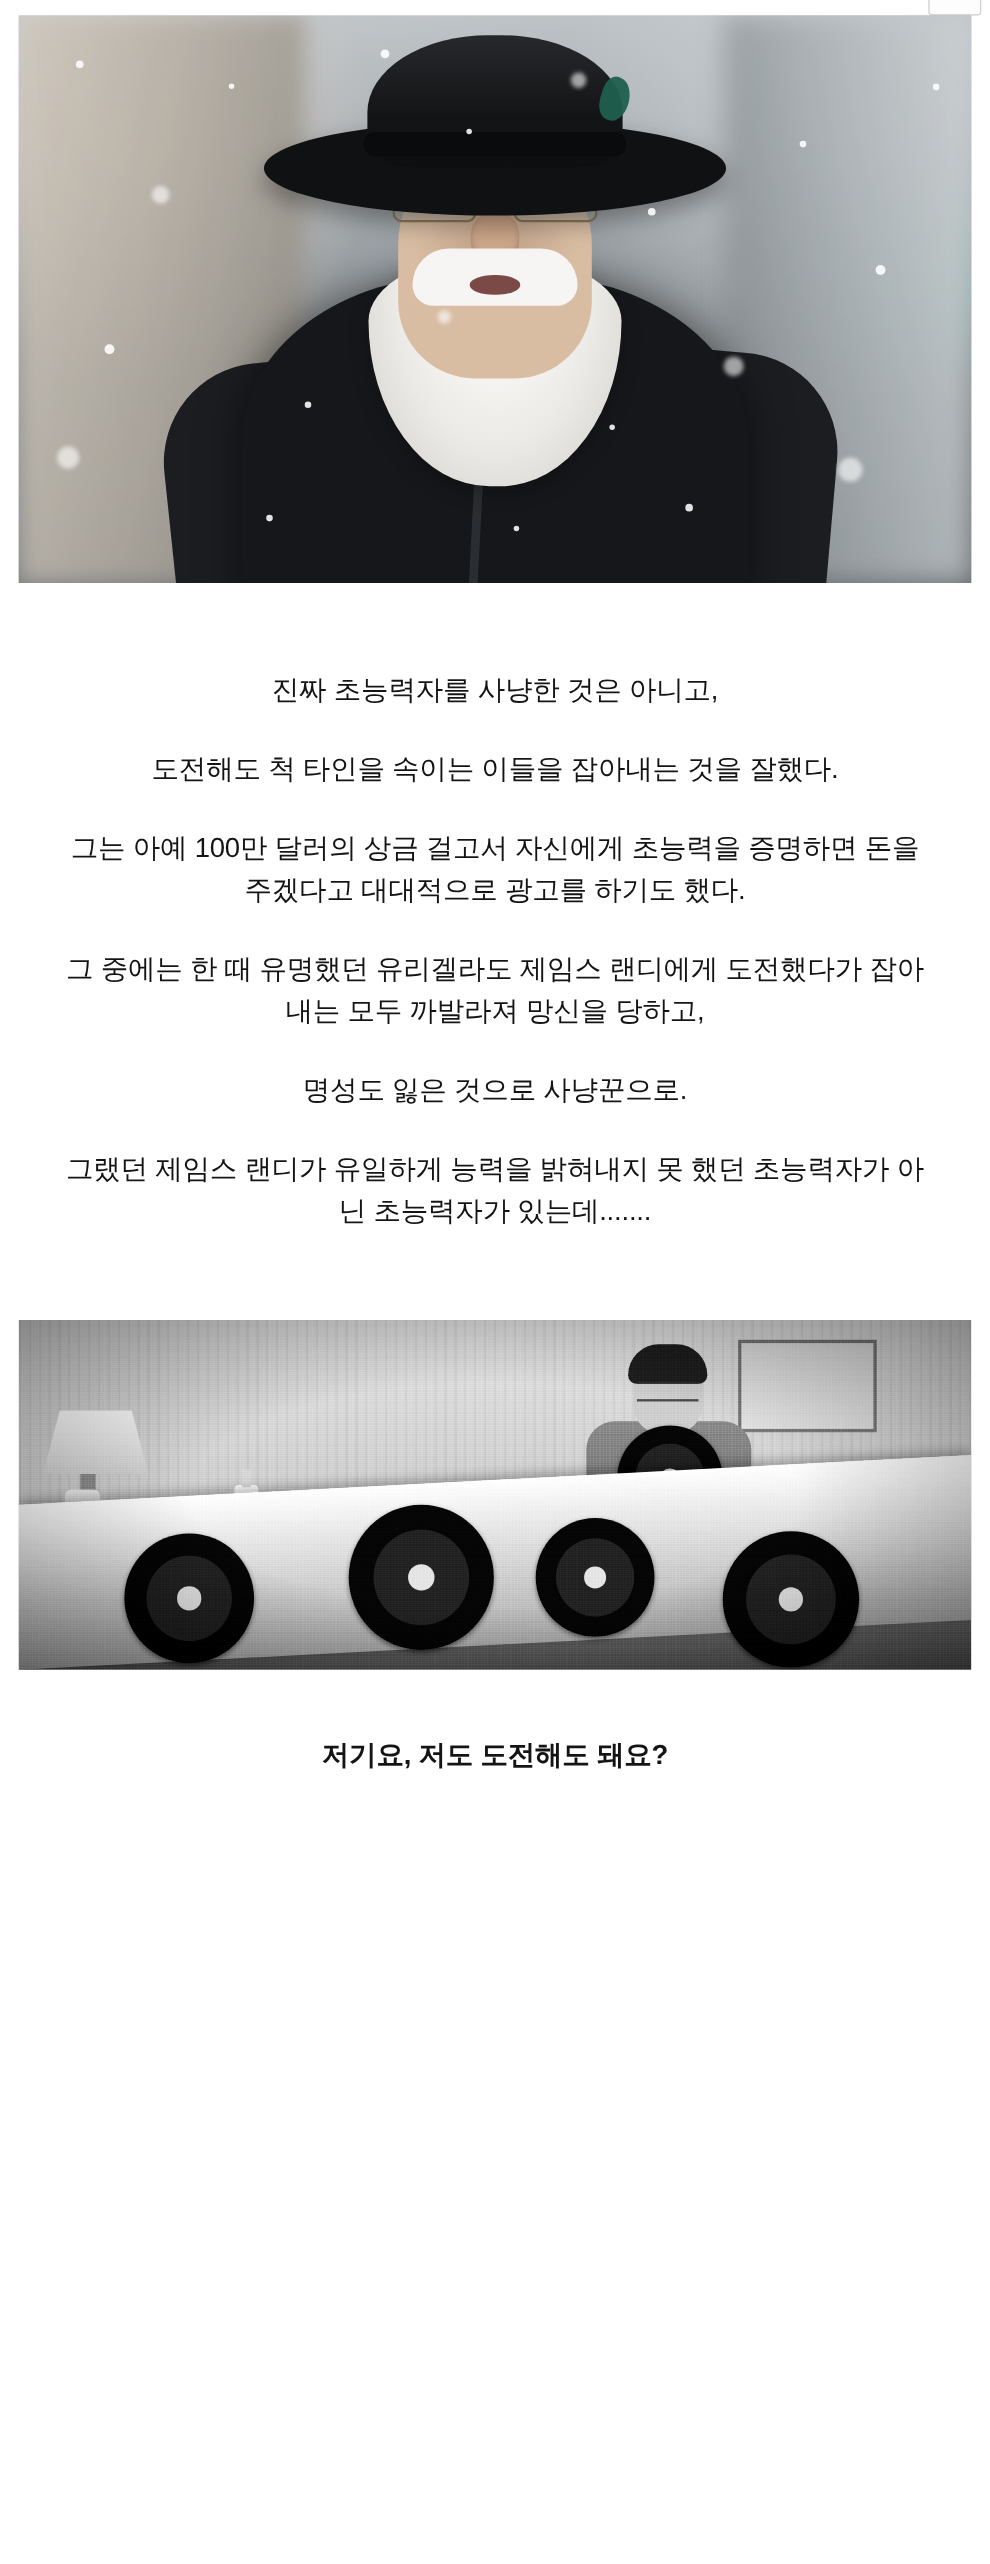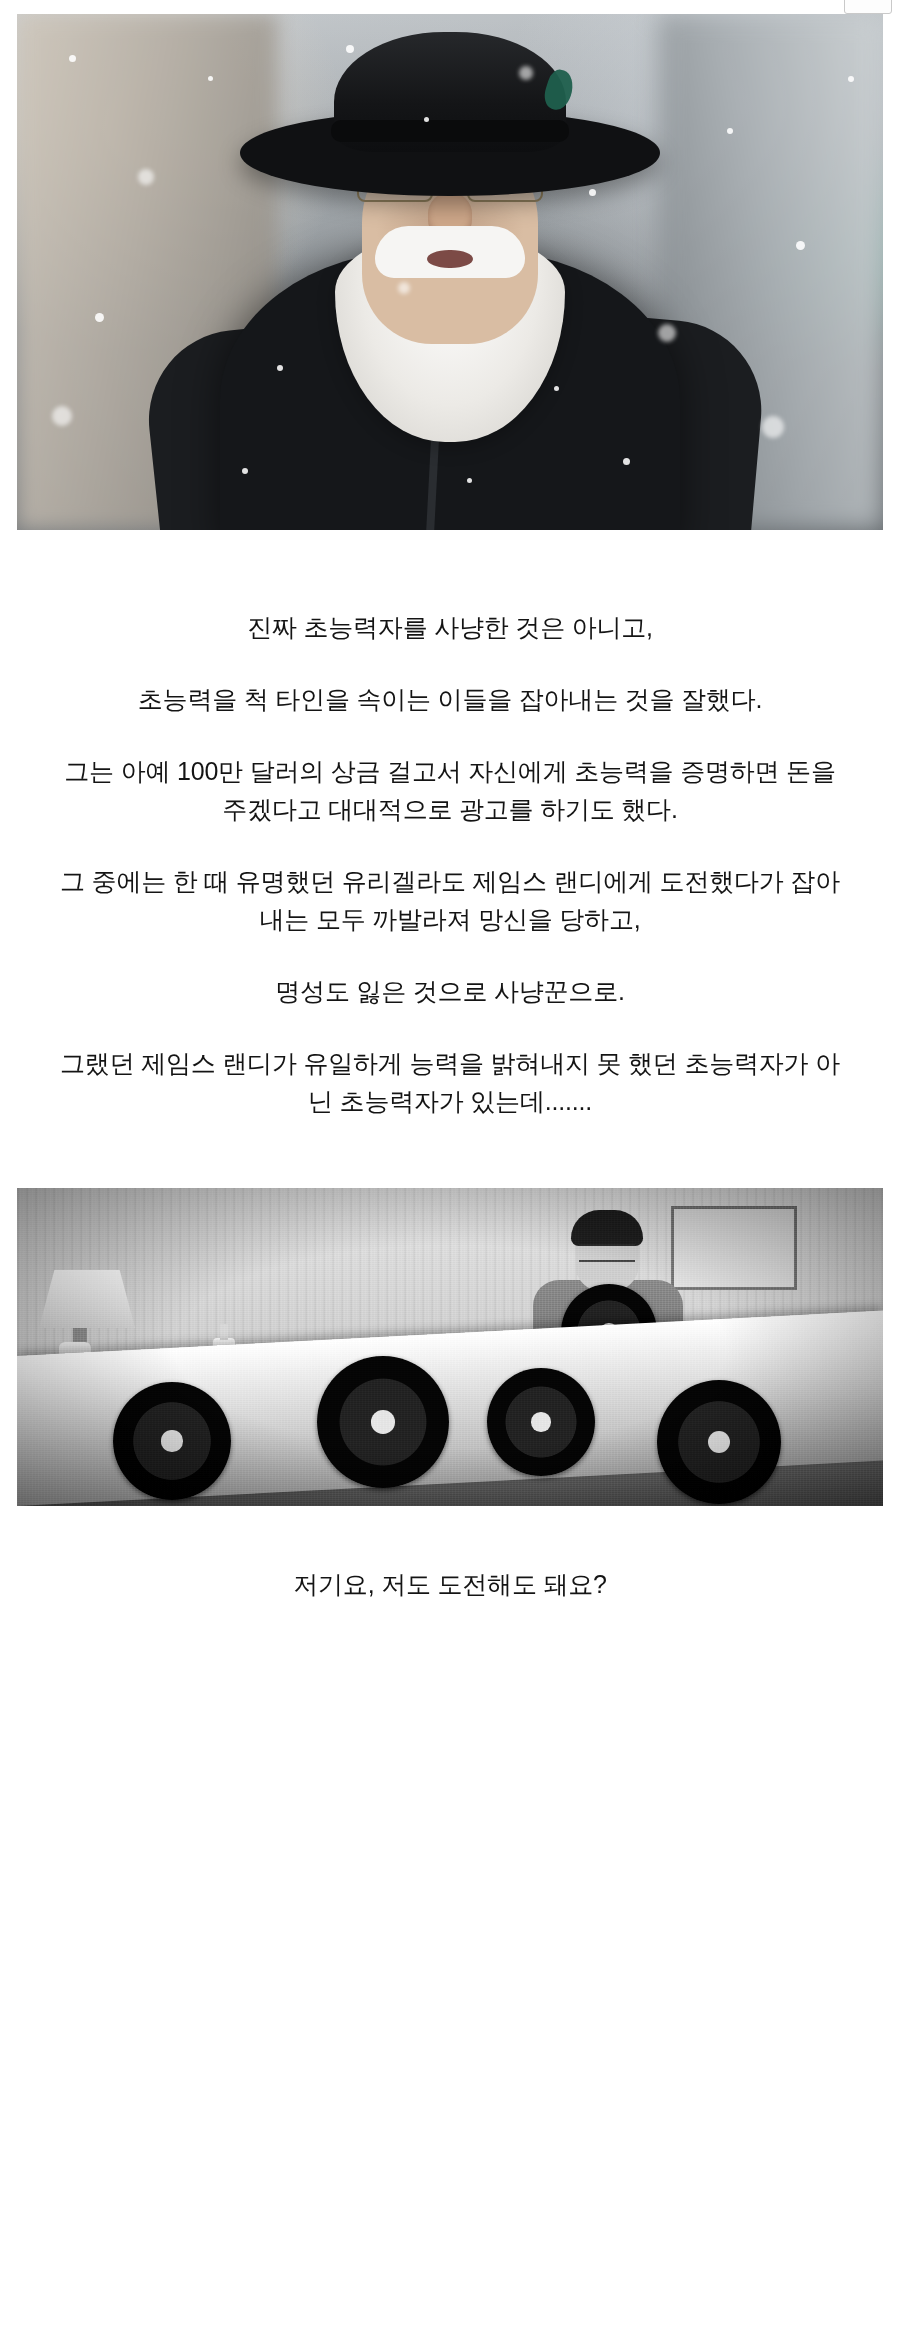--- a/index.html
+++ b/index.html
@@ -301,21 +301,21 @@
     box-sizing: border-box;
     text-align: center;
   }
   .para {
     font-size: 25px;
     line-height: 1.52;
     color: #141414;
     margin: 0 0 34px 0;
     letter-spacing: -0.2px;
   }
-  .para:last-child { margin-bottom: 4px; text-align: center; }
+  .para:last-child { margin-bottom: 16px; text-align: center; }
 
   
   .photo-two {
     width: 866px;
     height: 318px;
     position: relative;
     overflow: hidden;
     background: #cfcfcf;
     filter: grayscale(1) contrast(1.15);
   }
@@ -461,20 +461,21 @@
     padding: 60px 34px 40px 34px;
     box-sizing: border-box;
     text-align: center;
   }
   .caption {
     font-size: 25px;
     line-height: 1.5;
     color: #141414;
     margin: 0;
     letter-spacing: -0.2px;
+    font-weight: bold;
   }
 </style>
 </head>
 <body>
 
 <div class="page">
 
   <div class="top-stub">
     <div class="stub-box"></div>
   </div>
@@ -527,21 +528,21 @@
       <div class="flake" style="left:52%;top:90%;width:5px;height:5px;"></div>
       <div class="flake" style="left:26%;top:88%;width:6px;height:6px;"></div>
       <div class="flake big" style="left:44%;top:52%;width:12px;height:12px;"></div>
       <div class="flake" style="left:96%;top:12%;width:6px;height:6px;"></div>
       <div class="flake" style="left:62%;top:72%;width:5px;height:5px;"></div>
     </div>
   </div>
 
   <div class="text-block">
     <p class="para">진짜 초능력자를 사냥한 것은 아니고,</p>
-    <p class="para">초능력을 척 타인을 속이는 이들을 잡아내는 것을 잘했다.</p>
+    <p class="para">도전해도 척 타인을 속이는 이들을 잡아내는 것을 잘했다.</p>
     <p class="para">그는 아예 100만 달러의 상금 걸고서 자신에게 초능력을 증명하면 돈을 주겠다고 대대적으로 광고를 하기도 했다.</p>
     <p class="para">그 중에는 한 때 유명했던 유리겔라도 제임스 랜디에게 도전했다가 잡아내는 모두 까발라져 망신을 당하고,</p>
     <p class="para">명성도 잃은 것으로 사냥꾼으로.</p>
     <p class="para">그랬던 제임스 랜디가 유일하게 능력을 밝혀내지 못 했던 초능력자가 아닌 초능력자가 있는데.......</p>
   </div>
 
   <div class="photo-two">
     <div class="vg-wall"></div>
     <div class="vg-wall-lines"></div>
     <div class="vg-frame"></div>

